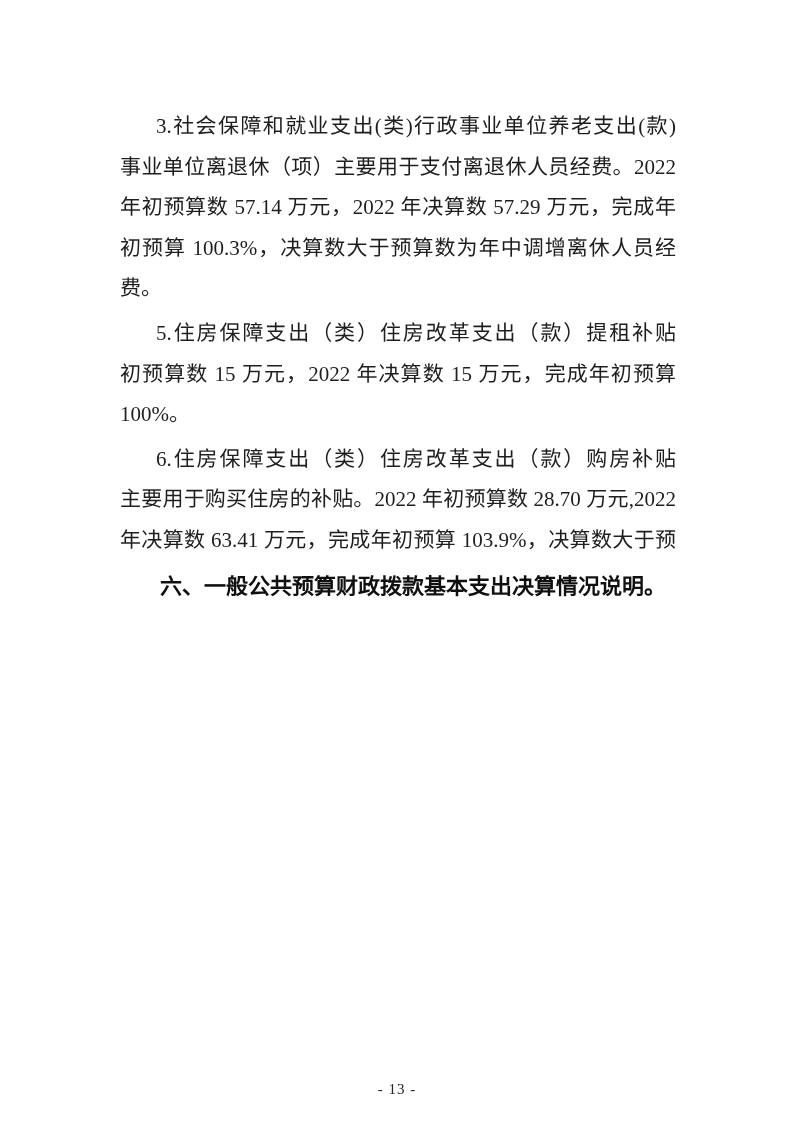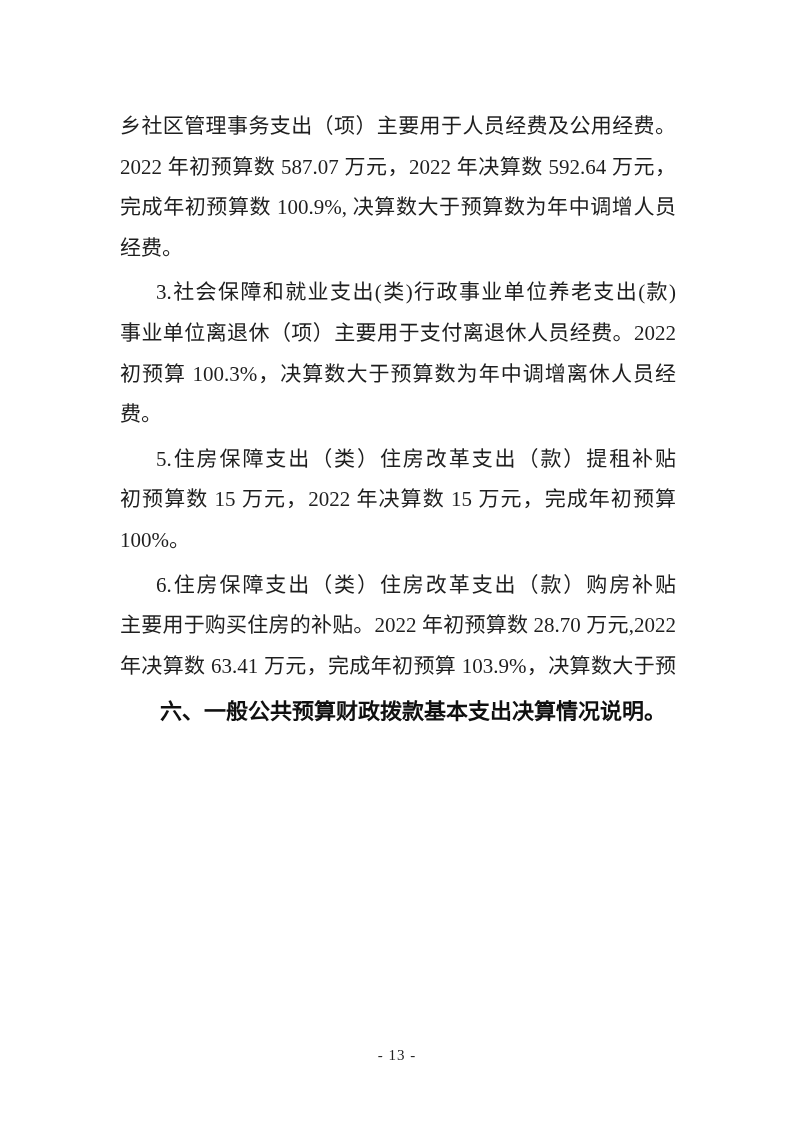--- a/index.html
+++ b/index.html
@@ -43,46 +43,41 @@
     font-size: 22px;
     line-height: 40.6px;
     color: #101010;
     padding-left: 40px;
     margin: 6px 0 0 0;
     white-space: nowrap;
   }
   .footer {
     position: absolute;
     left: 0;
-    top: 1046px;
+    top: 1080px;
     width: 794px;
     text-align: center;
   }
   .page-number {
     font-family: "Liberation Serif", serif;
     font-size: 15px;
     letter-spacing: 1px;
     color: #222222;
   }
 </style>
 </head>
 <body style="background: rgb(255, 255, 255);">
 
 <div class="sheet">
   <main class="content" style="color: rgb(30, 30, 30);">
     <div>
         <div class="para">
-          <div class="line">乡社区管理事务支出（项）主要用于人员经费及公用经费。</div>
-          <div class="line">2022 年初预算数 587.07 万元，2022 年决算数 592.64 万元，</div>
-          <div class="line">完成年初预算数 100.9%, 决算数大于预算数为年中调增人员</div>
-          <div class="line last">经费。</div>
-        </div>
-        <div class="para">
           <div class="line indent">3.社会保障和就业支出(类)行政事业单位养老支出(款)</div>
           <div class="line">事业单位离退休（项）主要用于支付离退休人员经费。2022</div>
+          <div class="line">年初预算数 57.14 万元，2022 年决算数 57.29 万元，完成年</div>
           <div class="line">初预算 100.3%，决算数大于预算数为年中调增离休人员经</div>
           <div class="line last">费。</div>
         </div>
         <div class="para">
           <div class="line indent">5.住房保障支出（类）住房改革支出（款）提租补贴（项）</div>
           <div class="line">初预算数 15 万元，2022 年决算数 15 万元，完成年初预算</div>
           <div class="line last">100%。</div>
         </div>
         <div class="para">
           <div class="line indent">6.住房保障支出（类）住房改革支出（款）购房补贴（项）</div>

